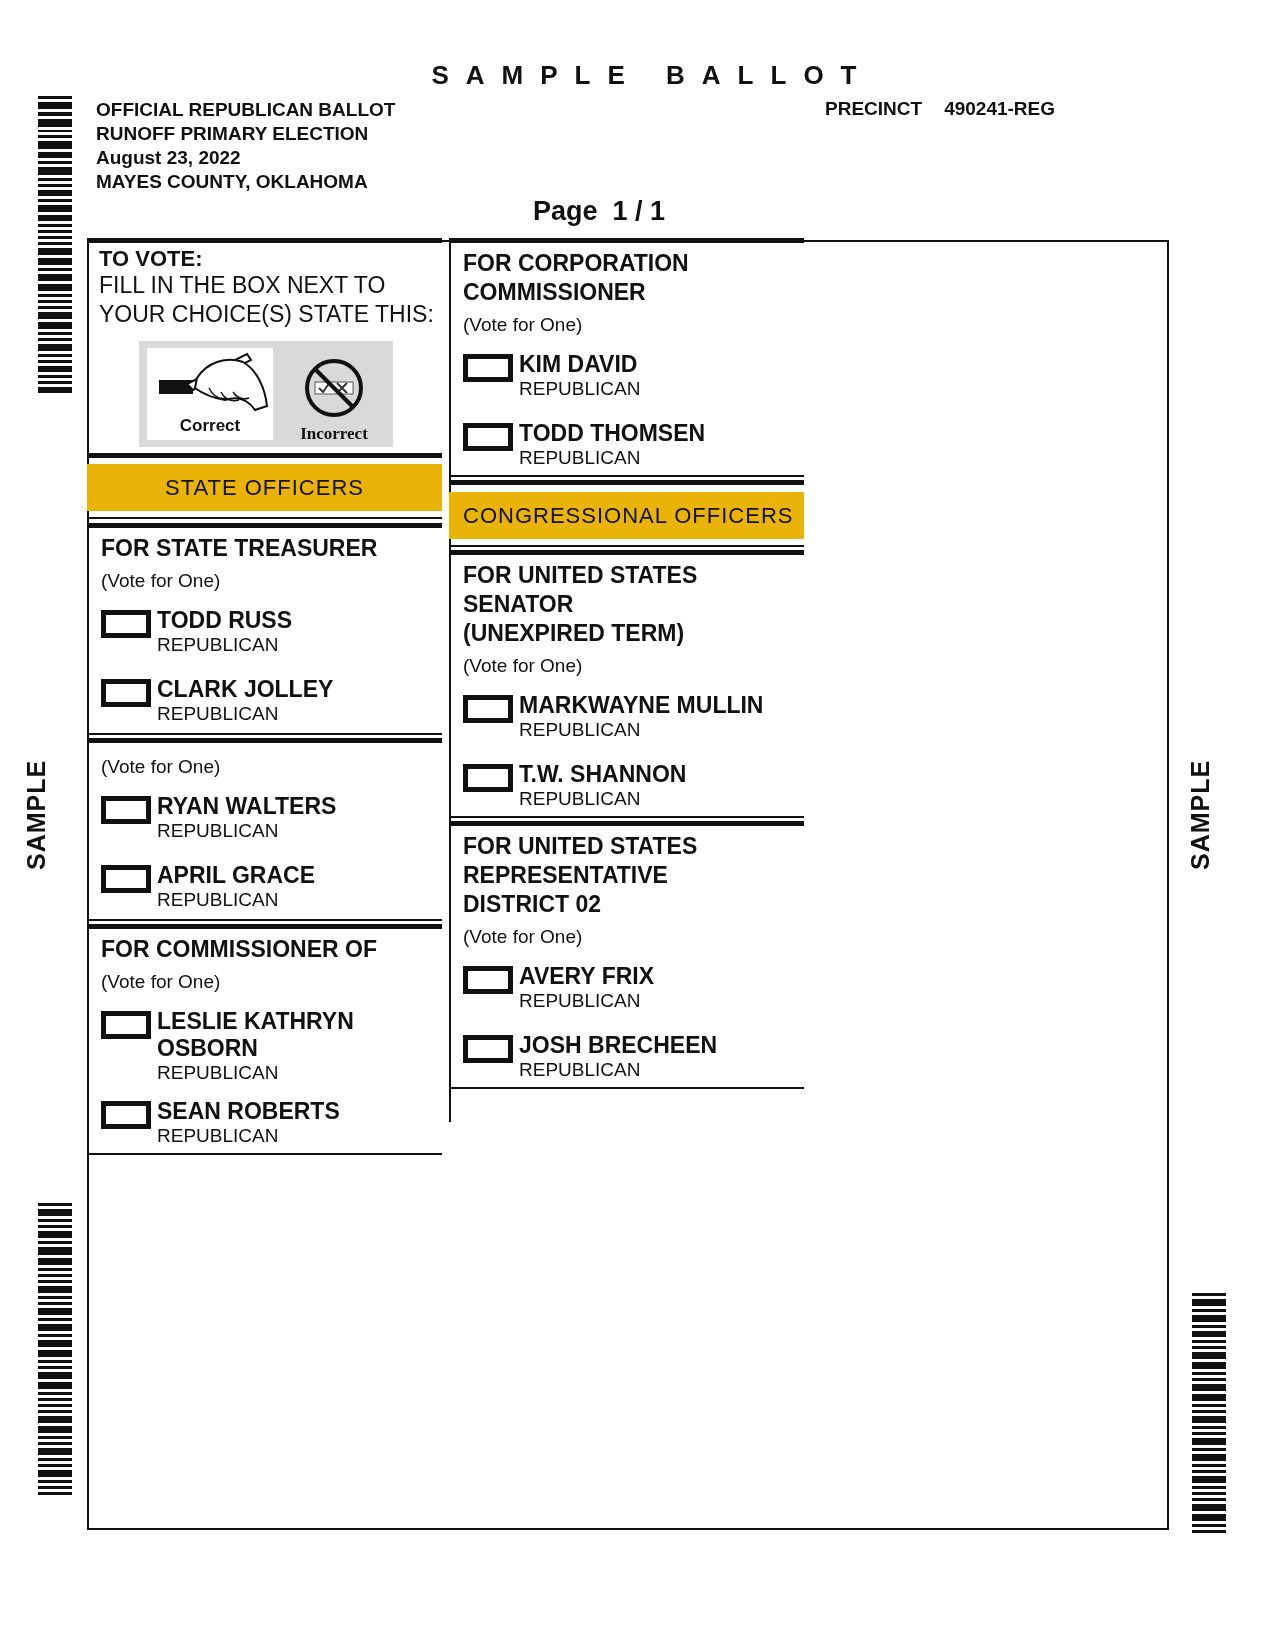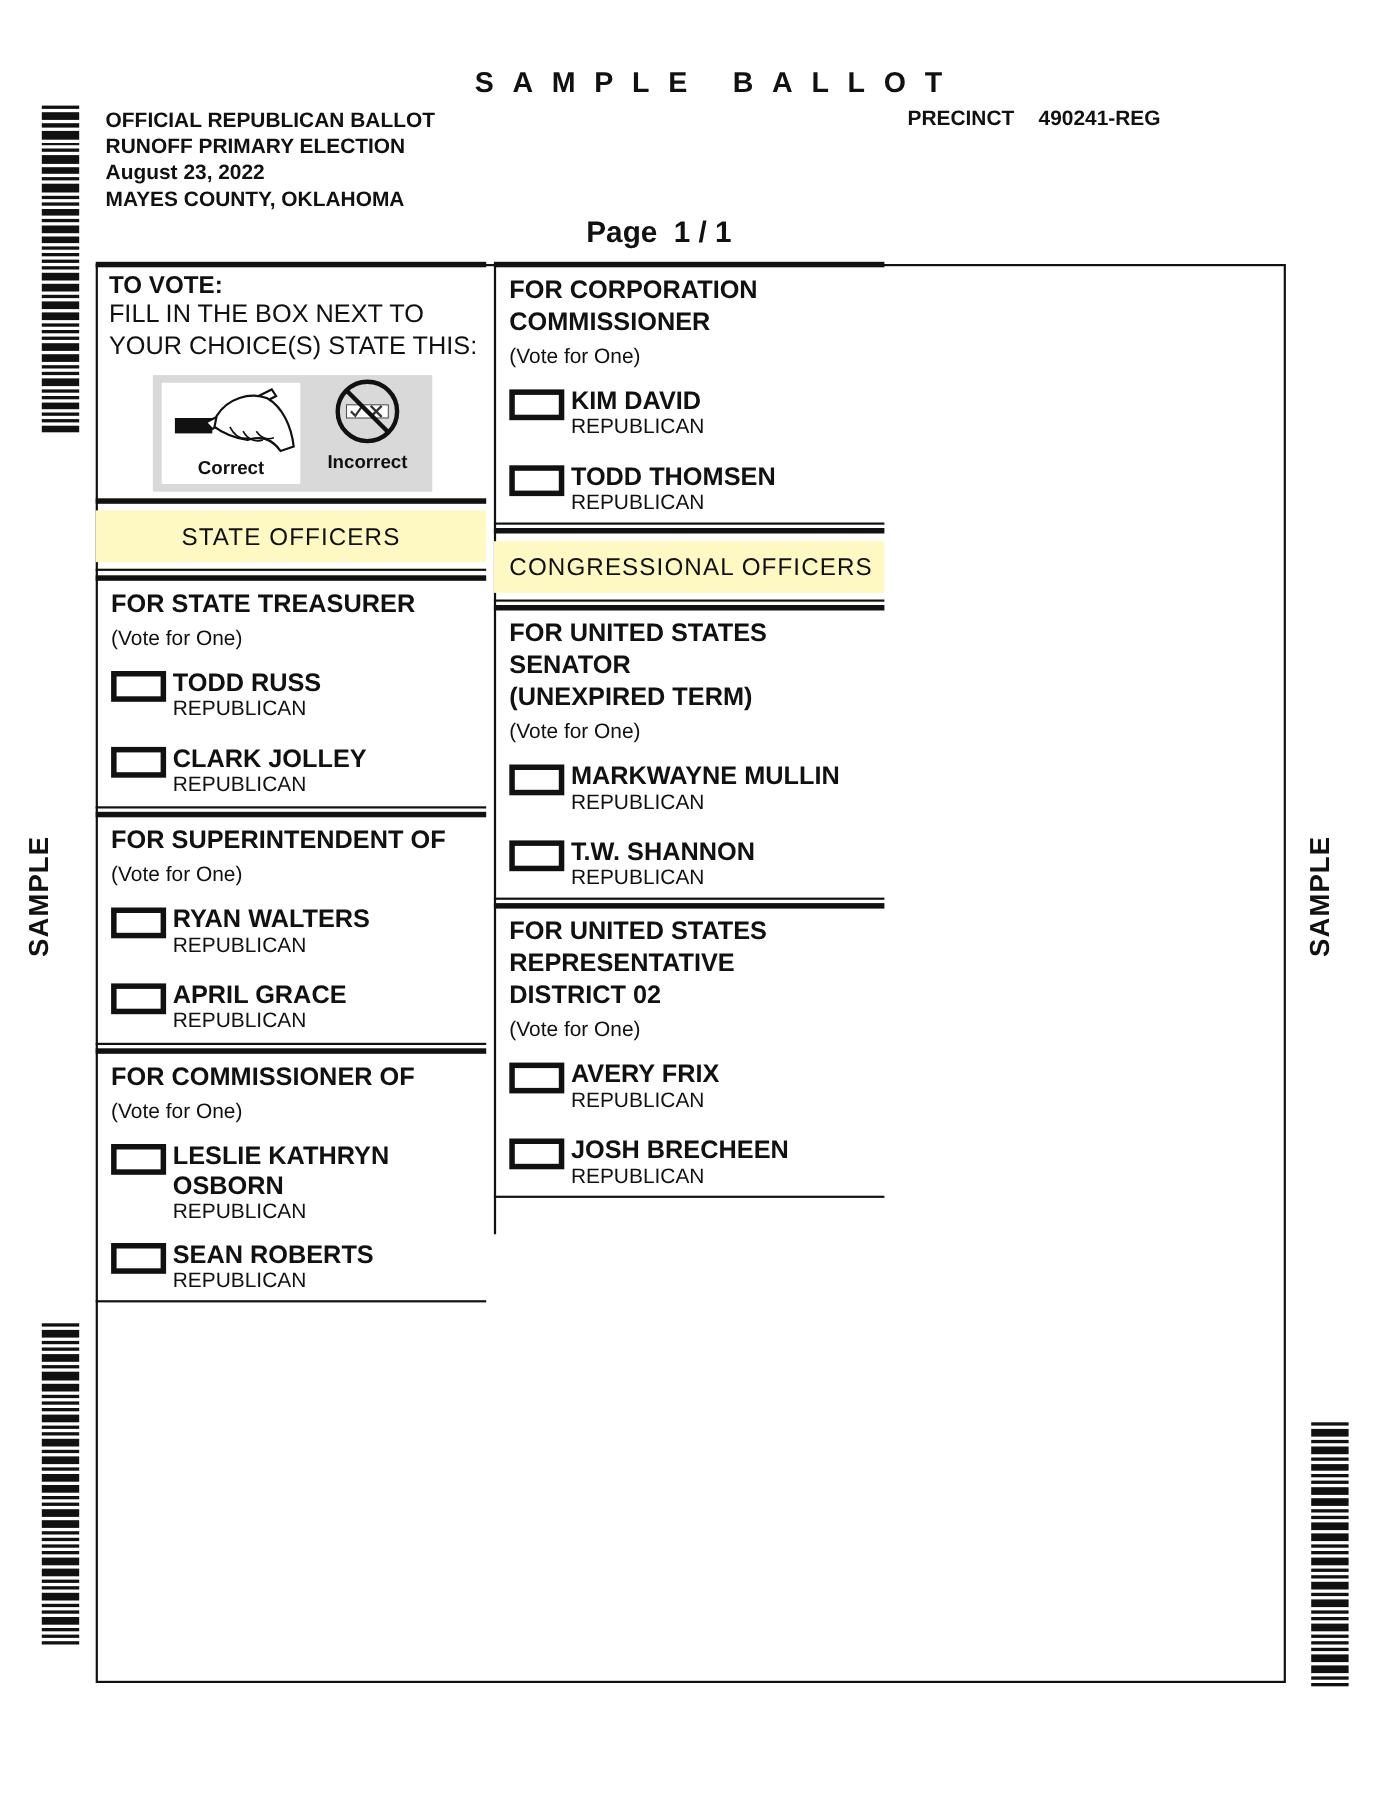--- a/index.html
+++ b/index.html
@@ -22,22 +22,22 @@
     .col2 { left: 449px; top: 238px; width: 355px; }
     .thick { height: 5px; background: #111; }
     .thin { height: 2px; background: #111; }
     .vline-col2 { left: 449px; top: 240px; width: 2px; height: 882px; background: #111; }
     .instr { padding: 4px 0 0 12px; font-size: 23px; line-height: 29px; }
     .instr .strong { font-weight: bold; font-size: 22px; line-height: 24px; }
     .demo { margin: 12px 0 6px 52px; width: 254px; height: 106px; background: #d9d9d9; position: relative; }
     .demo .ok { position: absolute; left: 8px; top: 7px; width: 126px; height: 92px; background: #fff; }
     .demo .lbl { position: absolute; bottom: 4px; width: 100%; text-align: center; font-weight: bold;
                  font-size: 17px; }
-    .demo .bad { position: absolute; left: 136px; top: 1px; width: 118px; height: 92px; }
-    .section-band { background: #fef9c3; text-align: center; font-size: 22px; letter-spacing: 1px;
+    .demo .bad { position: absolute; left: 136px; top: 15px; width: 118px; height: 92px; font-family: Liberation Serif, serif; }
+    .section-band { background: #eab308; text-align: center; font-size: 22px; letter-spacing: 1px;
                     padding: 11px 0 10px; }
     .race { padding: 6px 0 0 14px; }
     .race .rtitle { font-weight: bold; font-size: 23px; line-height: 29px; }
     .race .vfo { font-size: 19px; margin-top: 6px; line-height: 24px; }
     .cand { position: relative; padding-left: 56px; margin-top: 14px; min-height: 48px; }
     .cand .box { position: absolute; left: 0; top: 3px; width: 40px; height: 18px; border: 5px solid #111;
                  background: #fff; }
     .cand .name { font-weight: bold; font-size: 23px; line-height: 27px; }
     .cand .party { font-size: 19px; line-height: 22px; }
     .barcode { width: 34px; }
@@ -225,21 +225,20 @@
     <div class="cand" style="margin-top:20px">
       <div class="box"></div>
       <div class="name">CLARK JOLLEY</div>
       <div class="party">REPUBLICAN</div>
     </div>
   </div>
   <div class="thin" style="margin-top:8px"></div>
   <div class="thick" style="margin-top:3px"></div>
 
   <div class="race">
-    <div class="rtitle">FOR SUPERINTENDENT OF</div>
     <div class="vfo">(Vote for One)</div>
     <div class="cand">
       <div class="box"></div>
       <div class="name">RYAN WALTERS</div>
       <div class="party">REPUBLICAN</div>
     </div>
     <div class="cand" style="margin-top:20px">
       <div class="box"></div>
       <div class="name">APRIL GRACE</div>
       <div class="party">REPUBLICAN</div>

